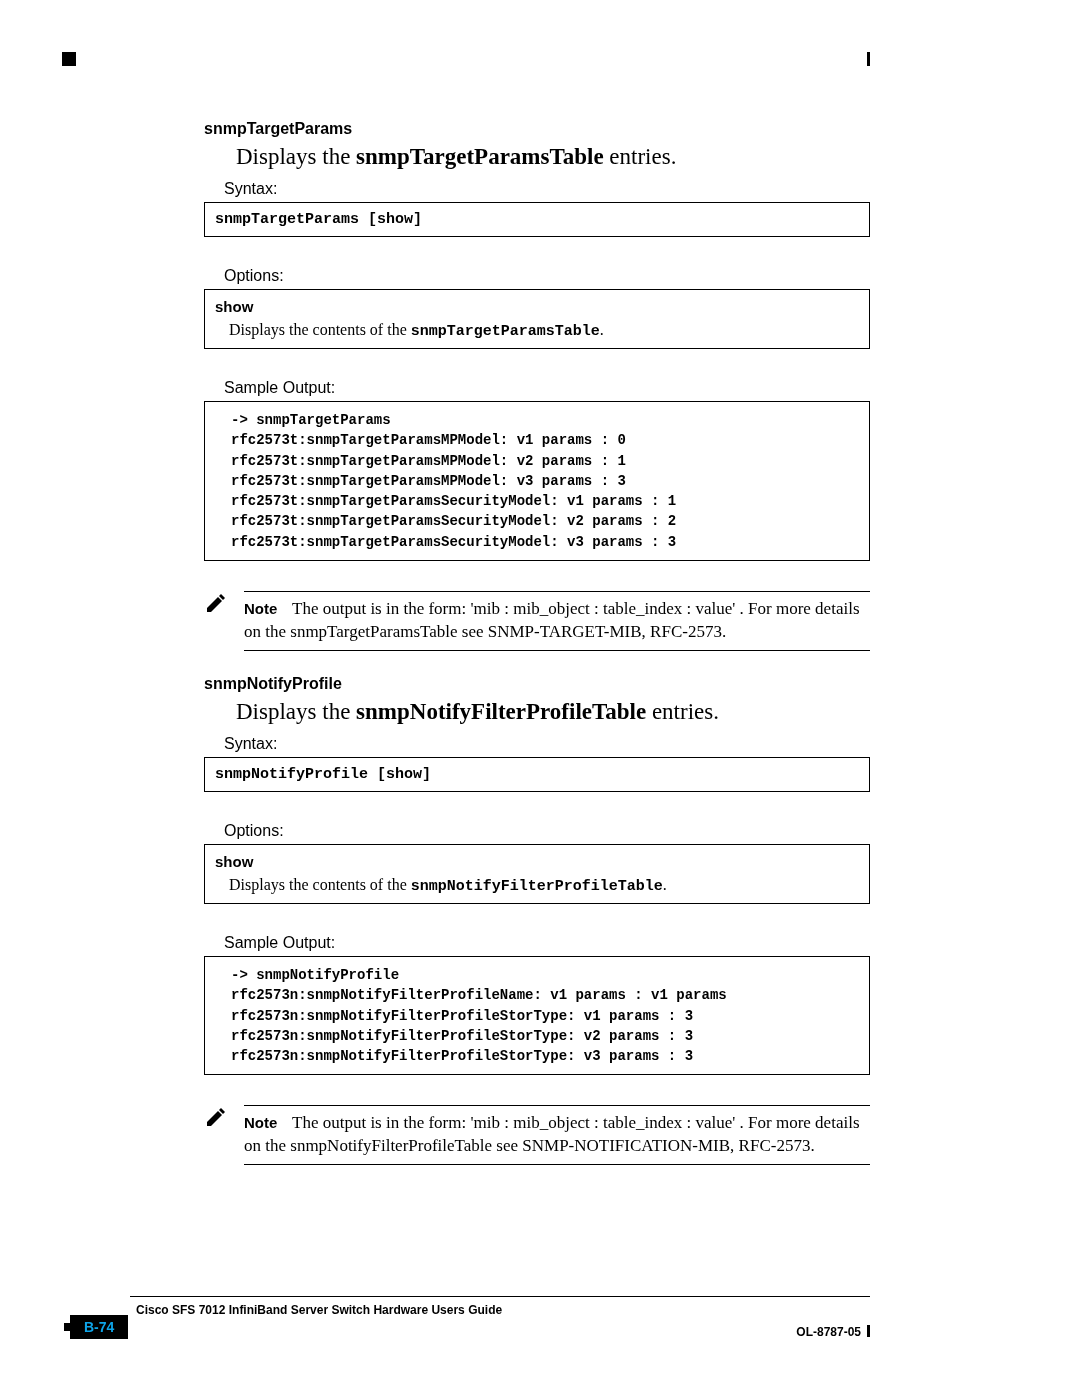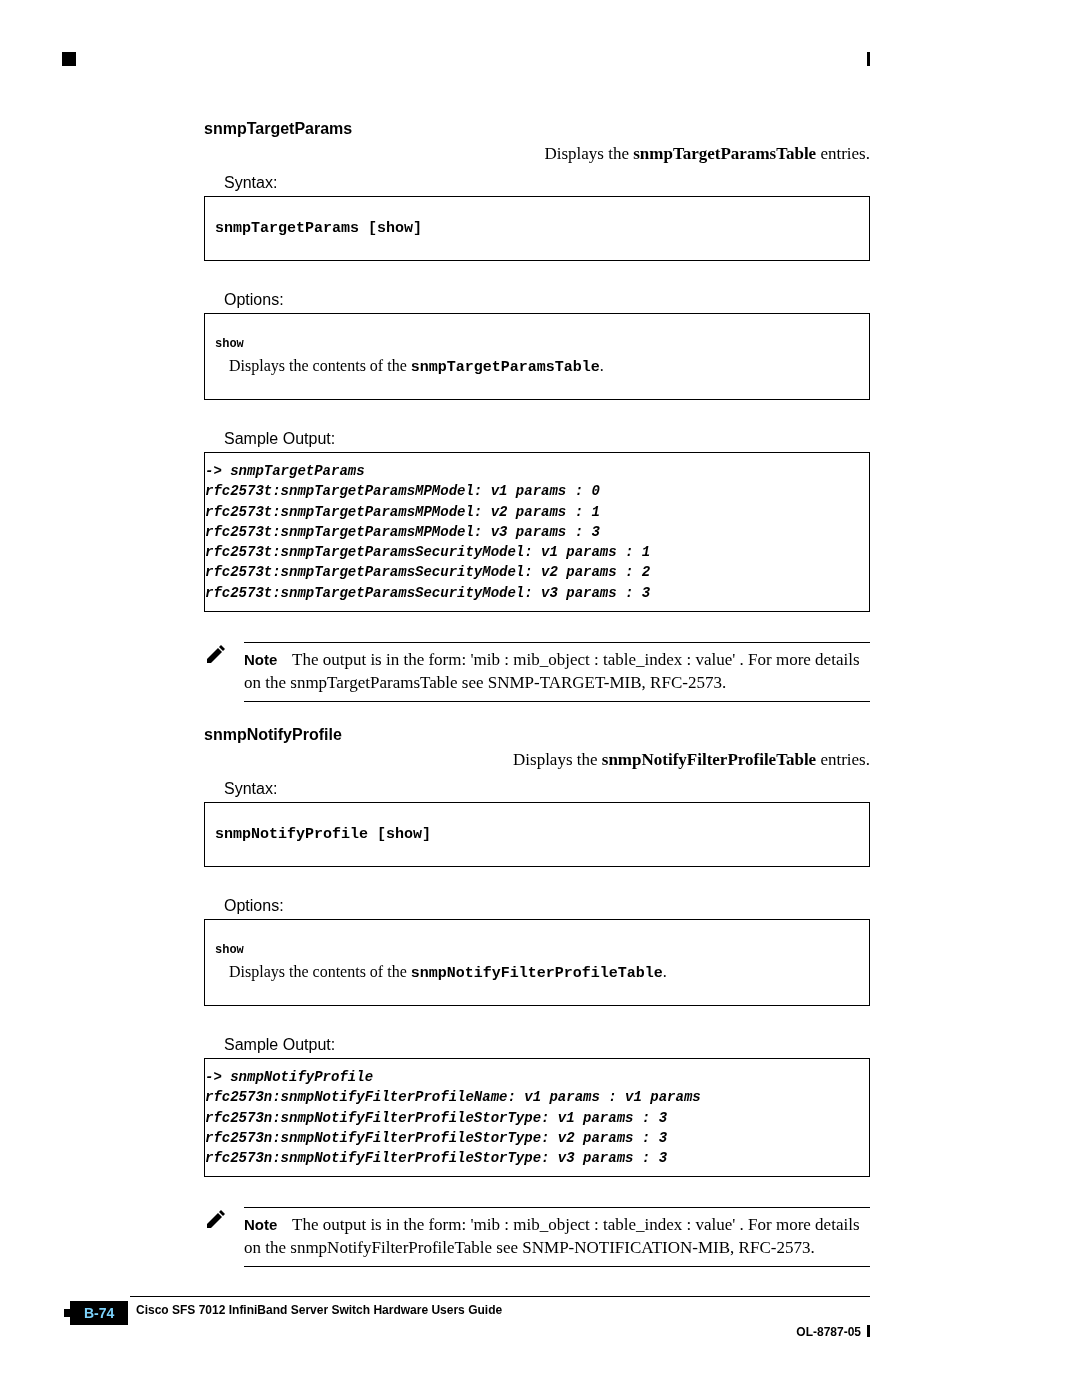--- a/index.html
+++ b/index.html
@@ -38,63 +38,61 @@
     margin-right: 130px;
     padding-top: 70px;
   }
   .heading {
     font-family: Arial, Helvetica, sans-serif;
     font-weight: bold;
     font-size: 16px;
     margin-bottom: 6px;
   }
   .desc {
-    font-size: 17px;
+    font-size: 23px;
     margin-left: 32px;
     margin-bottom: 10px;
-    text-align: right;
   }
   .desc .boldinline {
     font-weight: bold;
   }
   .label {
     font-family: Arial, Helvetica, sans-serif;
     font-size: 16px;
     margin-left: 20px;
     margin-bottom: 4px;
   }
   .boxed {
     border: 1px solid #000;
     margin-bottom: 30px;
-    padding: 23px 10px;
+    padding: 8px 10px;
   }
   .mono {
     font-family: "Courier New", monospace;
     font-weight: bold;
     font-size: 15px;
     white-space: pre;
   }
   .option-box .opt-head {
-    font-family: Liberation Mono, monospace;
-    font-weight: bold;
-    font-size: 12px;
+    font-family: Liberation Sans, sans-serif;
+    font-weight: bold;
+    font-size: 15px;
     margin-bottom: 6px;
   }
   .option-box .opt-desc {
     font-size: 16px;
     margin-left: 14px;
   }
   .opt-desc .monoinline {
     font-family: "Courier New", monospace;
     font-weight: bold;
     font-size: 15px;
   }
   .sample-box {
-    padding: 8px 0;
-    font-style: italic;
+    padding: 8px 26px;
   }
   .sample-box .mono-line {
     font-family: "Courier New", monospace;
     font-weight: bold;
     font-size: 14px;
     line-height: 1.45;
   }
   .note-block {
     display: flex;
     align-items: flex-start;
@@ -138,23 +136,23 @@
     position: absolute;
     left: 136px;
     bottom: 80px;
     font-family: Arial, Helvetica, sans-serif;
     font-weight: bold;
     font-size: 12px;
   }
   .page-tab {
     position: absolute;
     left: 70px;
-    bottom: 72px;
-    background: #000;
-    color: #7dd3fc;
+    bottom: 58px;
+    background: #000;
+    color: #0ea5e9;
     font-family: Arial, Helvetica, sans-serif;
     font-weight: bold;
     font-size: 14px;
     padding: 4px 14px;
   }
   .page-tab::before {
     content: "";
     position: absolute;
     left: -6px;
     top: 50%;

